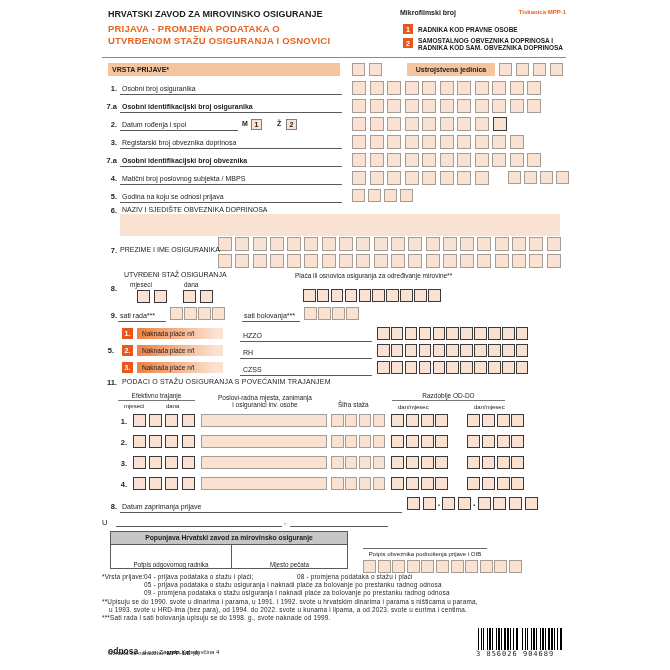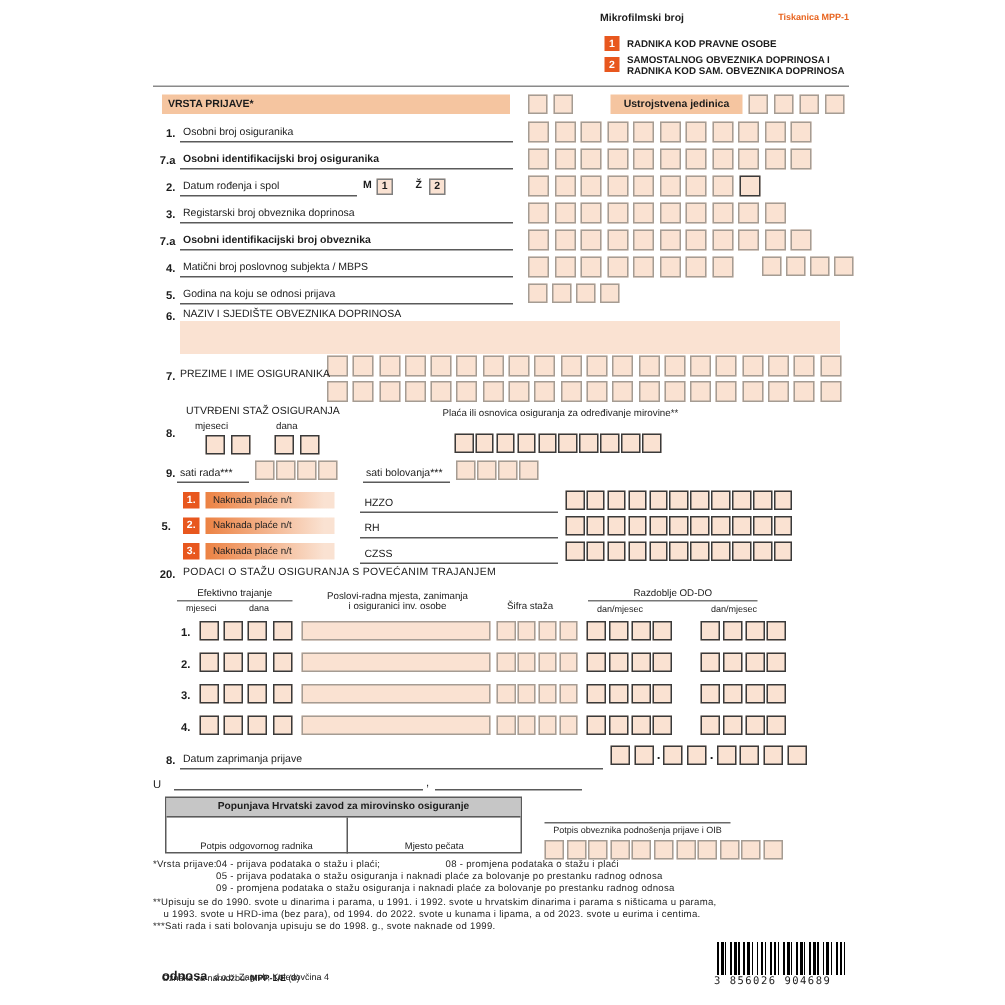--- a/index.html
+++ b/index.html
@@ -51,20 +51,25 @@
       #000 2.6px 4.4px, #fff 4.4px 5.4px,
       #000 5.4px 6.2px, #fff 6.2px 8.8px); }
   .bcd { position:absolute; left:376px; top:650px; width:92px; font-family:"DejaVu Sans Mono", monospace;
          font-size:7px; letter-spacing:1px; white-space:nowrap; }
 </style>
 </head>
 <body>
 
 <div class="sheet">
 
+  <div class="abs b t9" style="left:8px;top:9px;">HRVATSKI ZAVOD ZA MIROVINSKO OSIGURANJE</div>
+  <div class="abs b or" style="left:8px;top:23px;font-size:9.5px;line-height:11.5px;letter-spacing:0.2px;">
+    <div>PRIJAVA - PROMJENA PODATAKA O</div>
+    <div>UTVRĐENOM STAŽU OSIGURANJA I OSNOVICI</div>
+  </div>
   <div class="abs b t7" style="left:300px;top:9px;">Mikrofilmski broj</div>
   <div class="abs b or t6" style="left:380px;top:9px;width:86px;text-align:right;">Tiskanica MPP-1</div>
 
   <div class="sq" style="left:303px;top:24px;width:10px;height:10px;">1</div>
   <div class="abs b t65" style="left:318px;top:26px;">RADNIKA KOD PRAVNE OSOBE</div>
   <div class="sq" style="left:303px;top:38px;width:10px;height:10px;">2</div>
   <div class="abs b t65" style="left:318px;top:37px;line-height:7px;">
     <div>SAMOSTALNOG OBVEZNIKA DOPRINOSA I</div>
     <div>RADNIKA KOD SAM. OBVEZNIKA DOPRINOSA</div>
   </div>
@@ -358,21 +363,21 @@
       <span class="bx"></span>
       <span class="bx"></span>
       <span class="bx"></span>
       <span class="bx"></span>
       <span class="bx"></span>
       <span class="bx"></span>
       <span class="bx"></span>
       <span class="bx"></span>
     </div>
 
-  <span class="num" style="left:0;top:378px;">20.</span>
+  <span class="num" style="left:0;top:378px;">11.</span>
   <div class="abs t7" style="left:22px;top:378px;letter-spacing:0.2px;">PODACI O STAŽU OSIGURANJA S POVEĆANIM TRAJANJEM</div>
 
   <div class="abs t65 ctr" style="left:18px;top:392px;width:77px;border-bottom:1px solid #777;padding-bottom:1px;">Efektivno trajanje</div>
   <span class="abs t6" style="left:24px;top:403px;">mjeseci</span>
   <span class="abs t6" style="left:66px;top:403px;">dana</span>
   <div class="abs t65 ctr" style="left:100px;top:394px;width:130px;line-height:7px;">
     <div>Poslovi-radna mjesta, zanimanja</div>
     <div>i osiguranici inv. osobe</div>
   </div>
   <div class="abs t65" style="left:238px;top:401px;">Šifra staža</div>

